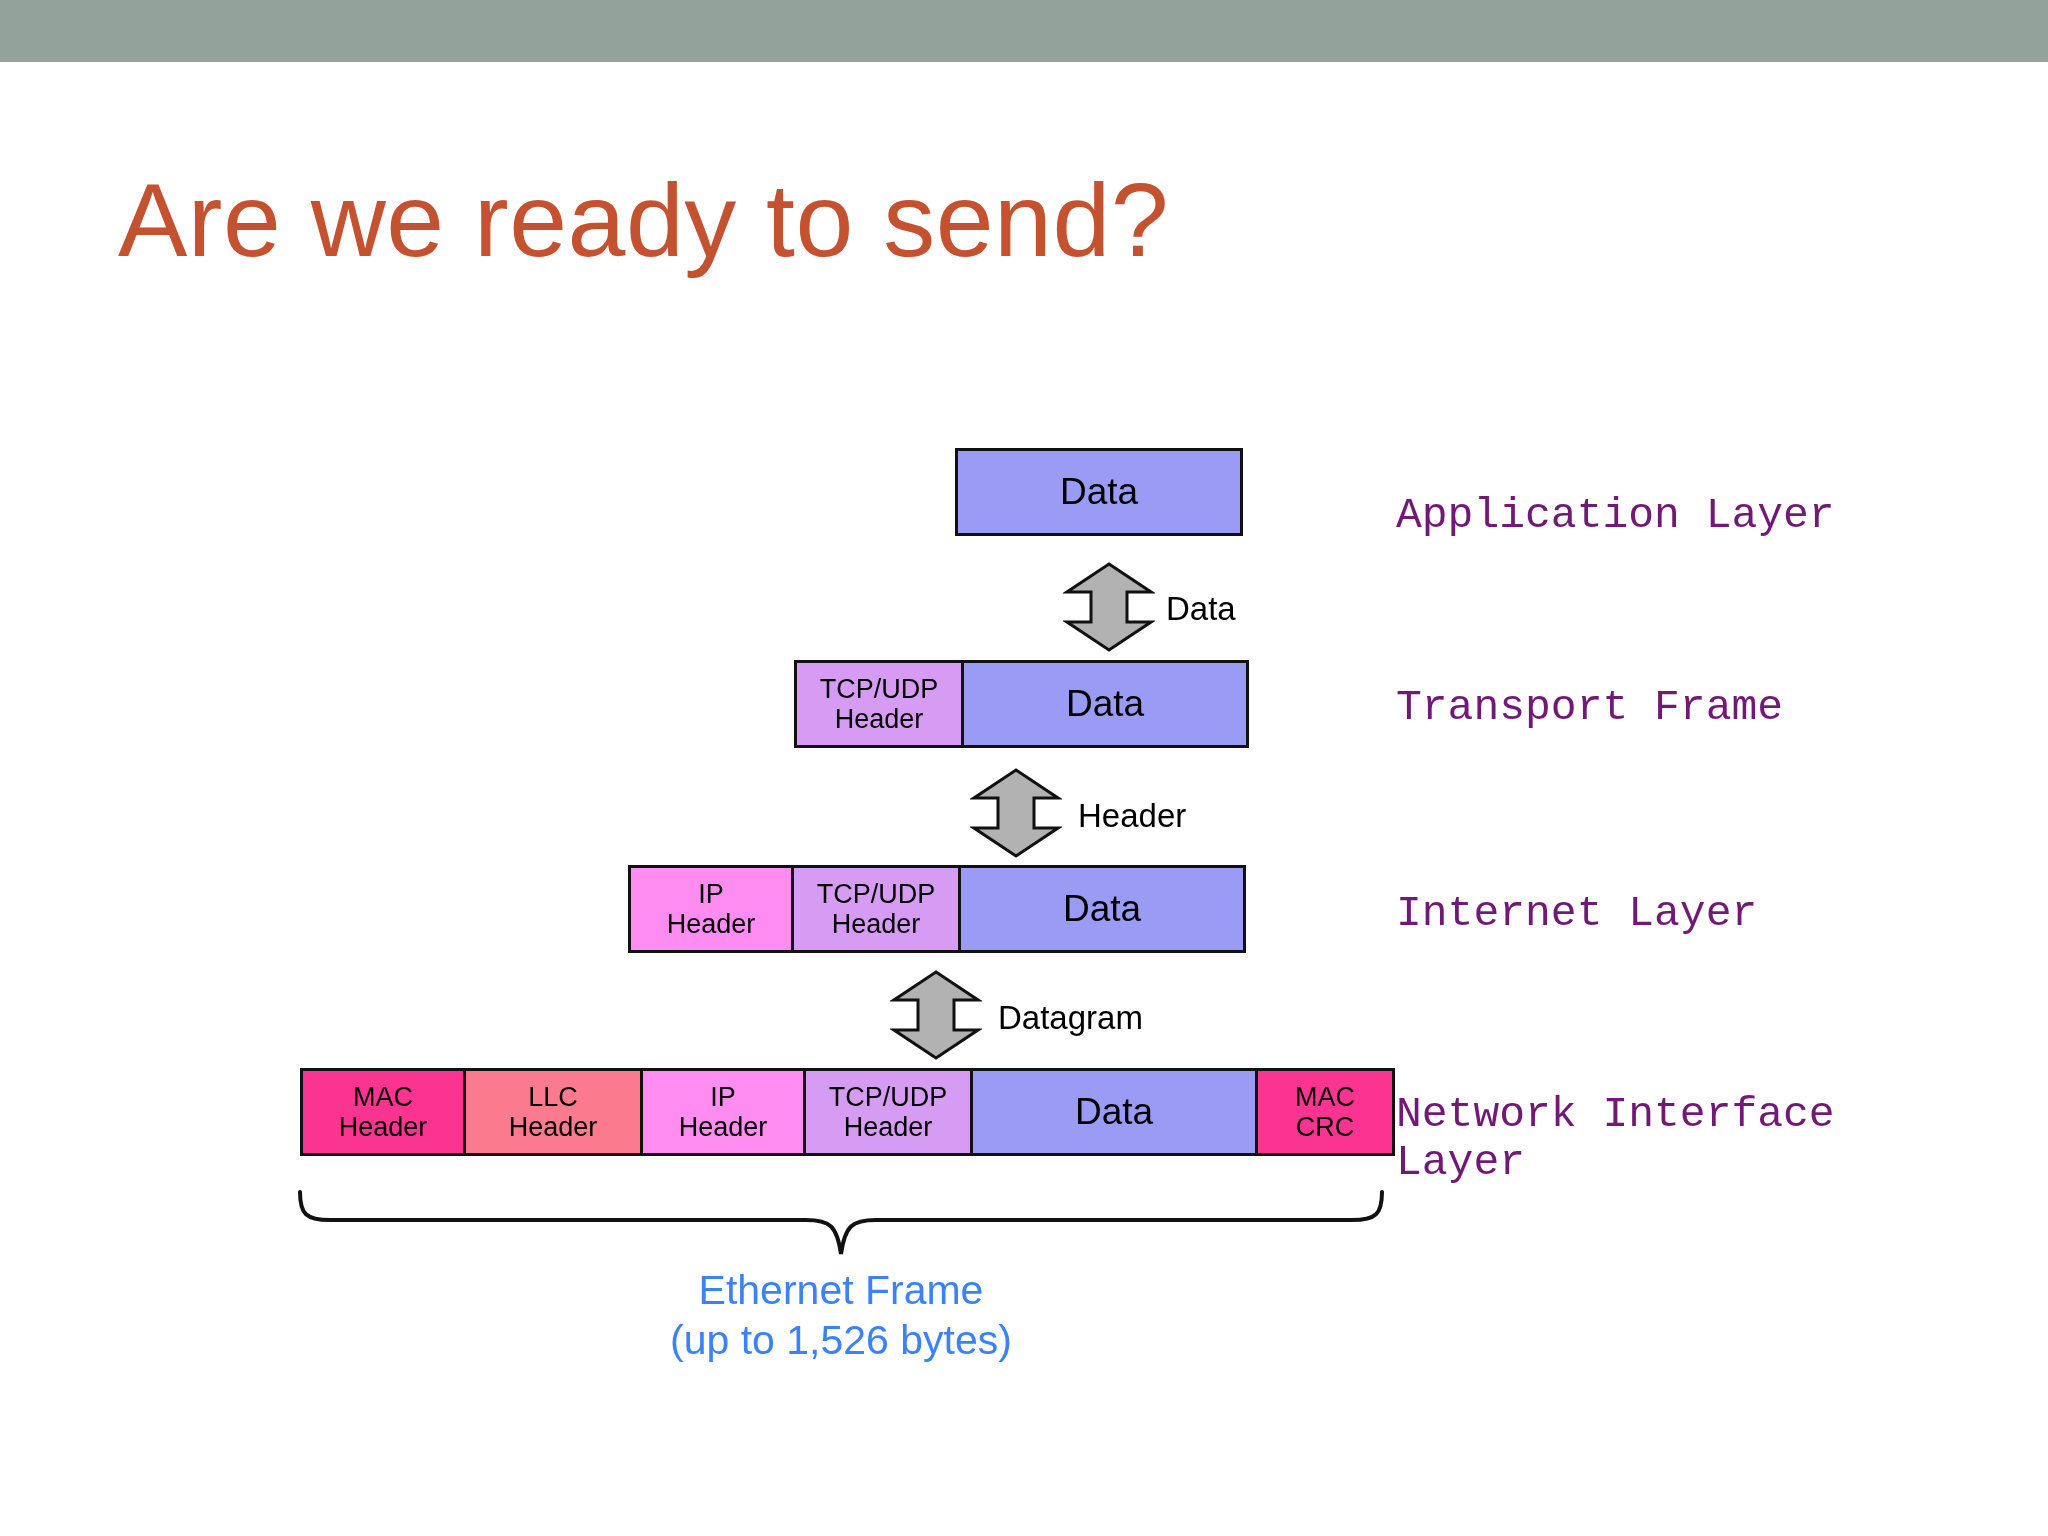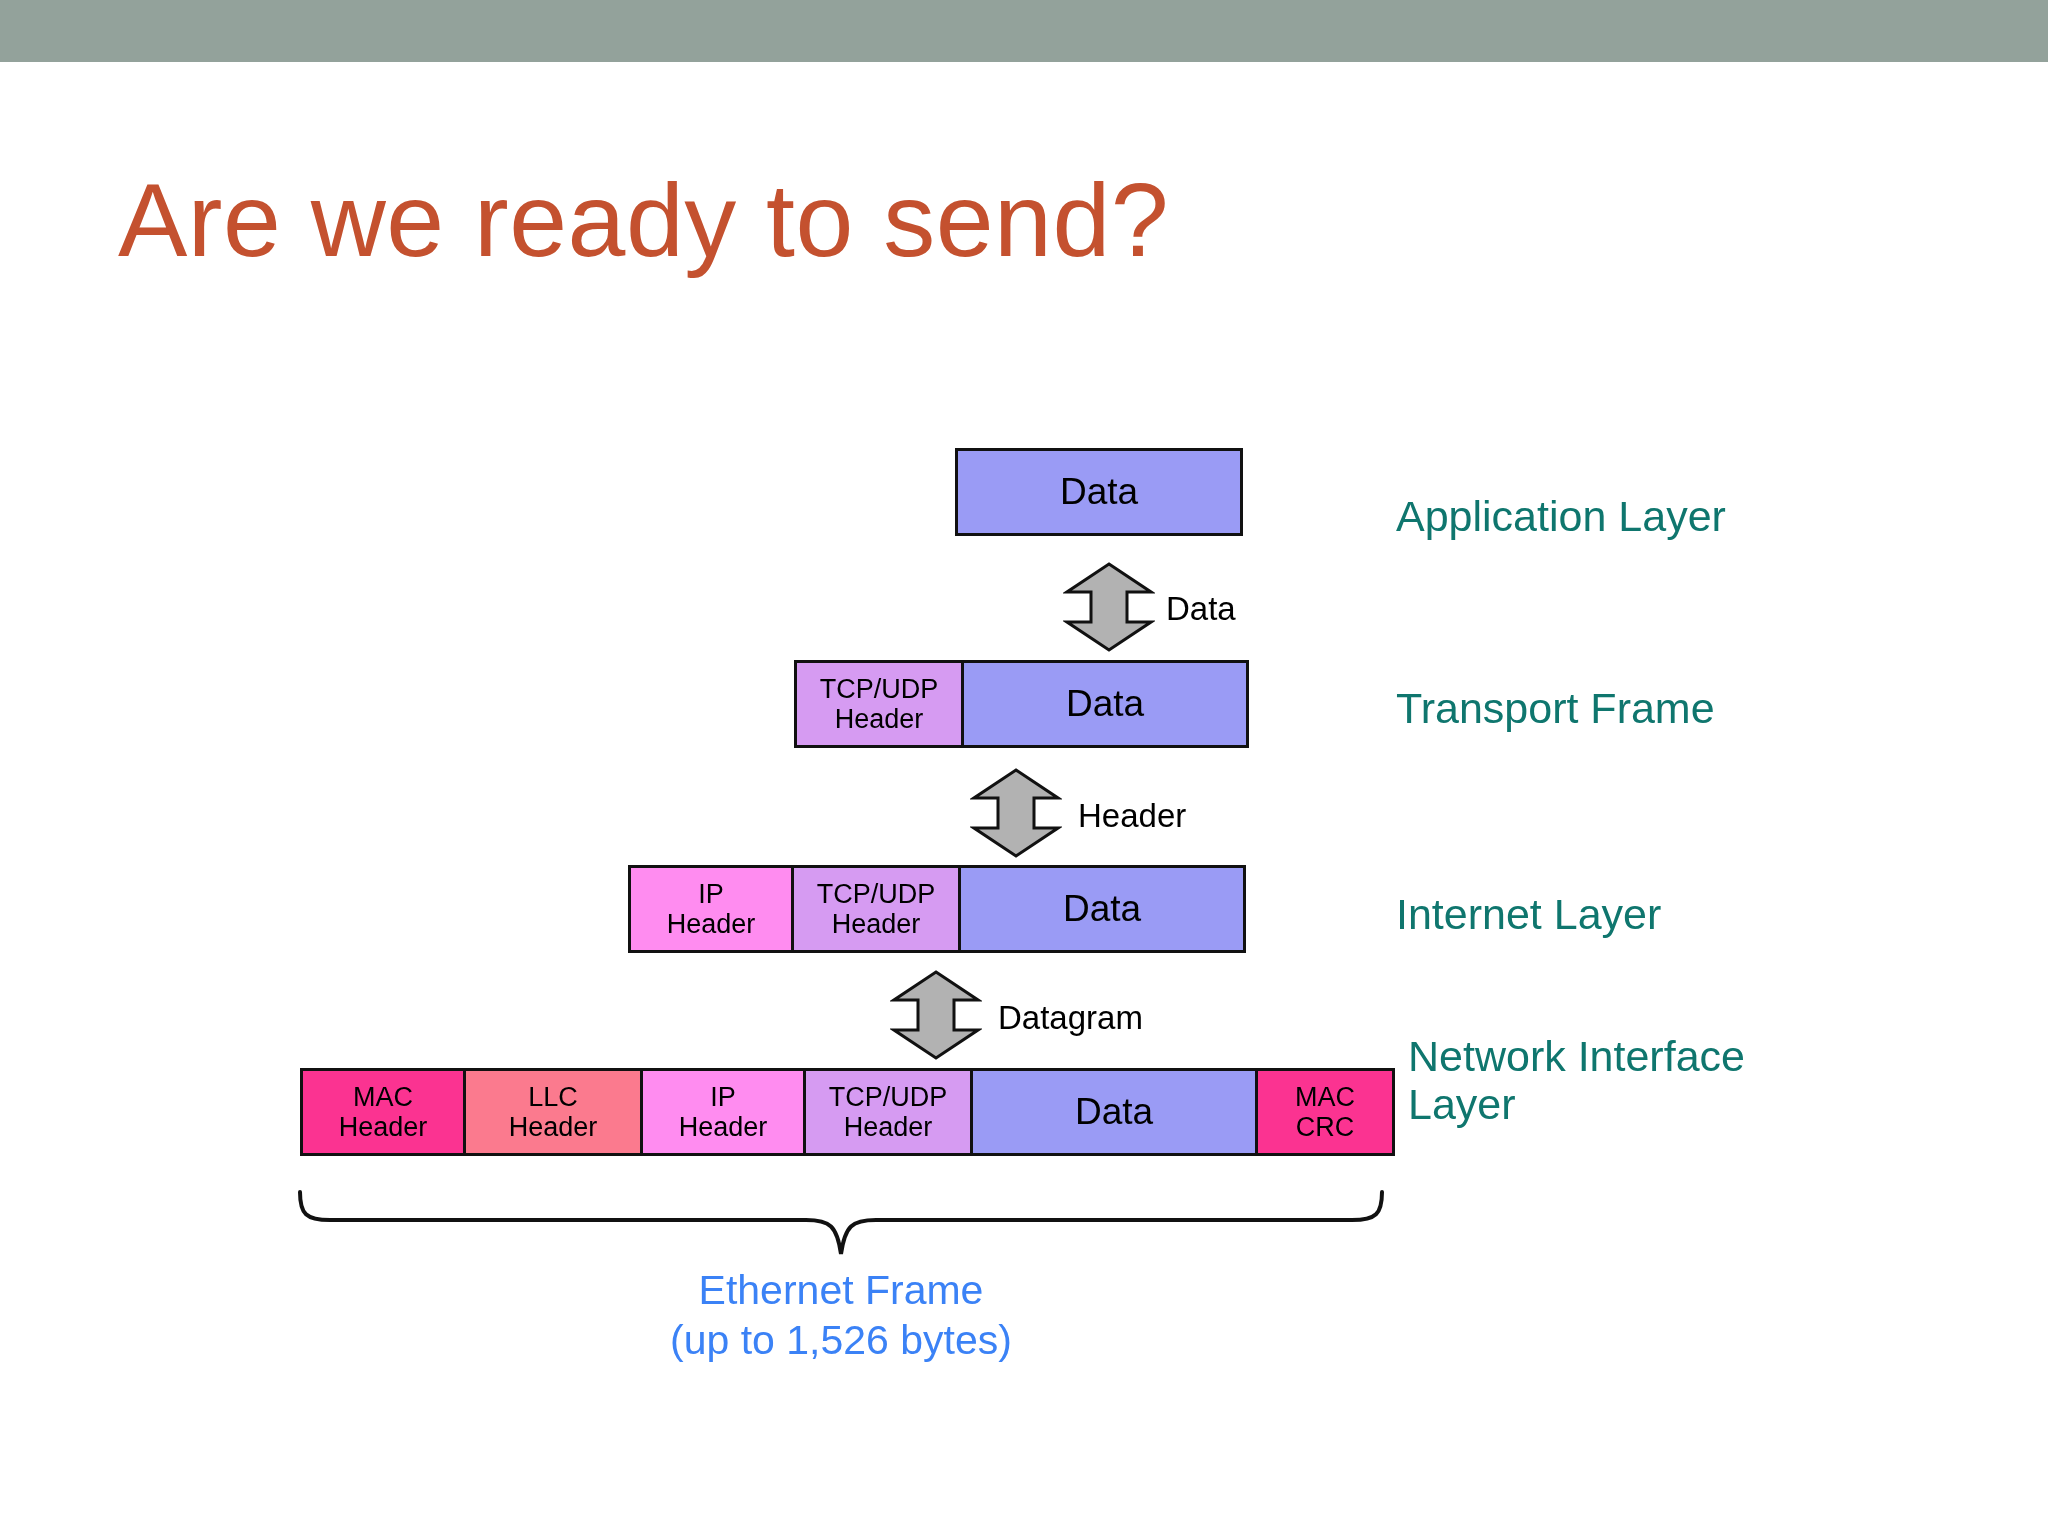--- a/index.html
+++ b/index.html
@@ -66,23 +66,23 @@
     white-space: nowrap;
   }
   .seg:first-child { margin-left: 0; }
   .seg .l1 { font-size: 27px; }
   .seg .l2 { font-size: 27px; }
   .seg.data-seg .l1 { font-size: 37px; }
 
   
   .layer-label {
     position: absolute;
-    font-family: Liberation Sans, sans-serif;
+    font-family: Liberation Mono, monospace;
     font-size: 43px;
-    color: #0f766e;
+    color: #701a75;
     line-height: 1.12;
     white-space: pre;
   }
 
   
   .dbl-arrow {
     position: absolute;
   }
   .arrow-label {
     position: absolute;
@@ -185,21 +185,21 @@
       <span class="l2">Header</span>
     </div>
     <div class="seg data-seg" style="width:288px; background:#9a9bf5;">
       <span class="l1">Data</span>
     </div>
     <div class="seg" style="width:140px; background:#fb3391;">
       <span class="l1">MAC</span>
       <span class="l2">CRC</span>
     </div>
   </div>
-  <div class="layer-label" style="left:1396px; top:1032px;margin-left:12px;"><span>Network Interface</span><br><span>Layer</span></div>
+  <div class="layer-label" style="left:1396px; top:1091px;"><span>Network Interface</span><br><span>Layer</span></div>
 
   <div id="brace-wrap" style="left:296px; top:1190px;">
     <svg width="1090" height="70" viewBox="0 0 1090 70" xmlns="http://www.w3.org/2000/svg">
       <path d="M4,2 C4,24 10,30 34,30 L510,30 C534,30 541,36 545,64
                C549,36 556,30 580,30 L1056,30 C1080,30 1086,24 1086,2" fill="none" stroke="#111111" stroke-width="4" stroke-linecap="round"></path>
     </svg>
   </div>
 
   <div class="frame-caption" style="left:296px; top:1265px; width:1090px;"><span>Ethernet Frame</span><br><span>(up to 1,526 bytes)</span></div>
 

